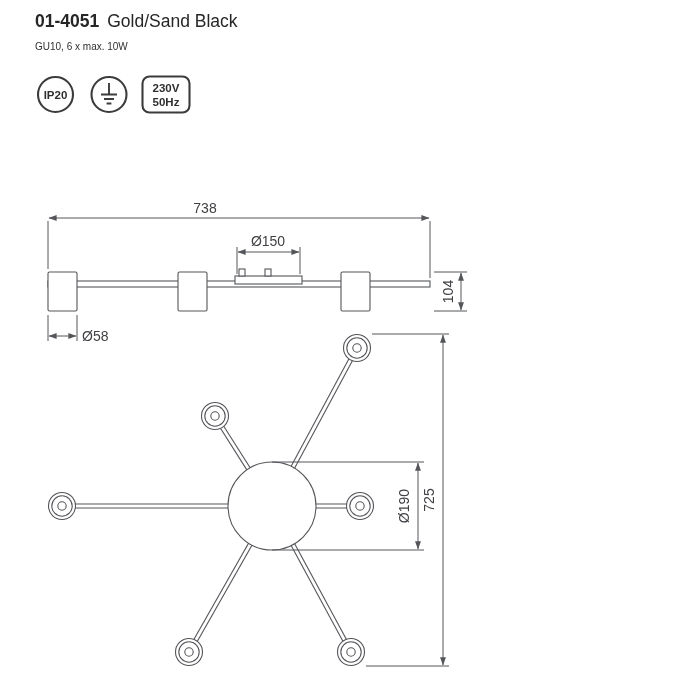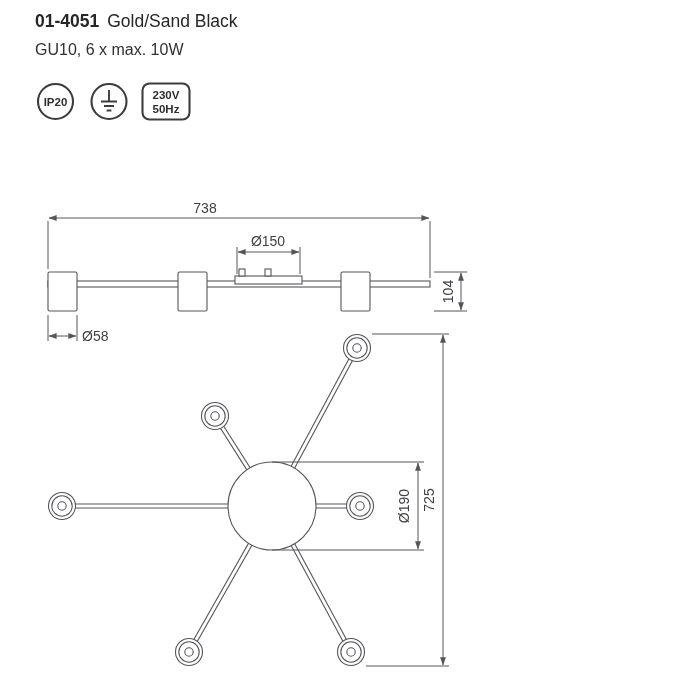--- a/index.html
+++ b/index.html
@@ -20,21 +20,21 @@
     left:35px; top:7px;
     color:#262626;
   }
   .product-line {
     font-size:17.5px;
     line-height:28px;
     white-space:nowrap;
   }
   .product-line .code { font-weight:bold; margin-right:8px; }
   .lamp-spec {
-    font-size:16px;
+    font-size:10px;
     margin-top:6px;
     color:#303030;
     white-space:nowrap;
   }
   .badges { margin-top:19px; display:block; }
   .drawing {
     position:absolute;
     left:0; top:0;
   }
 </style>

